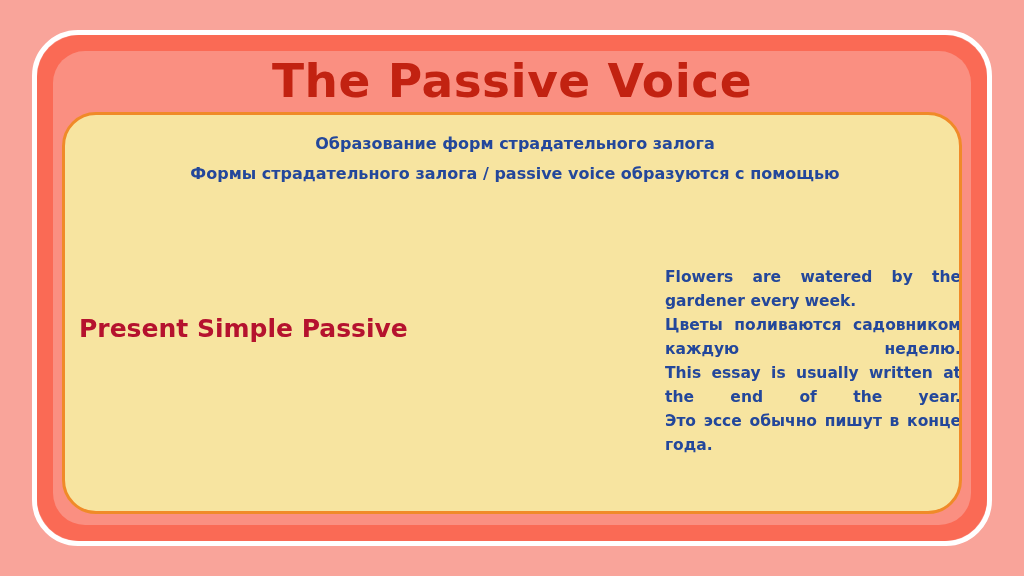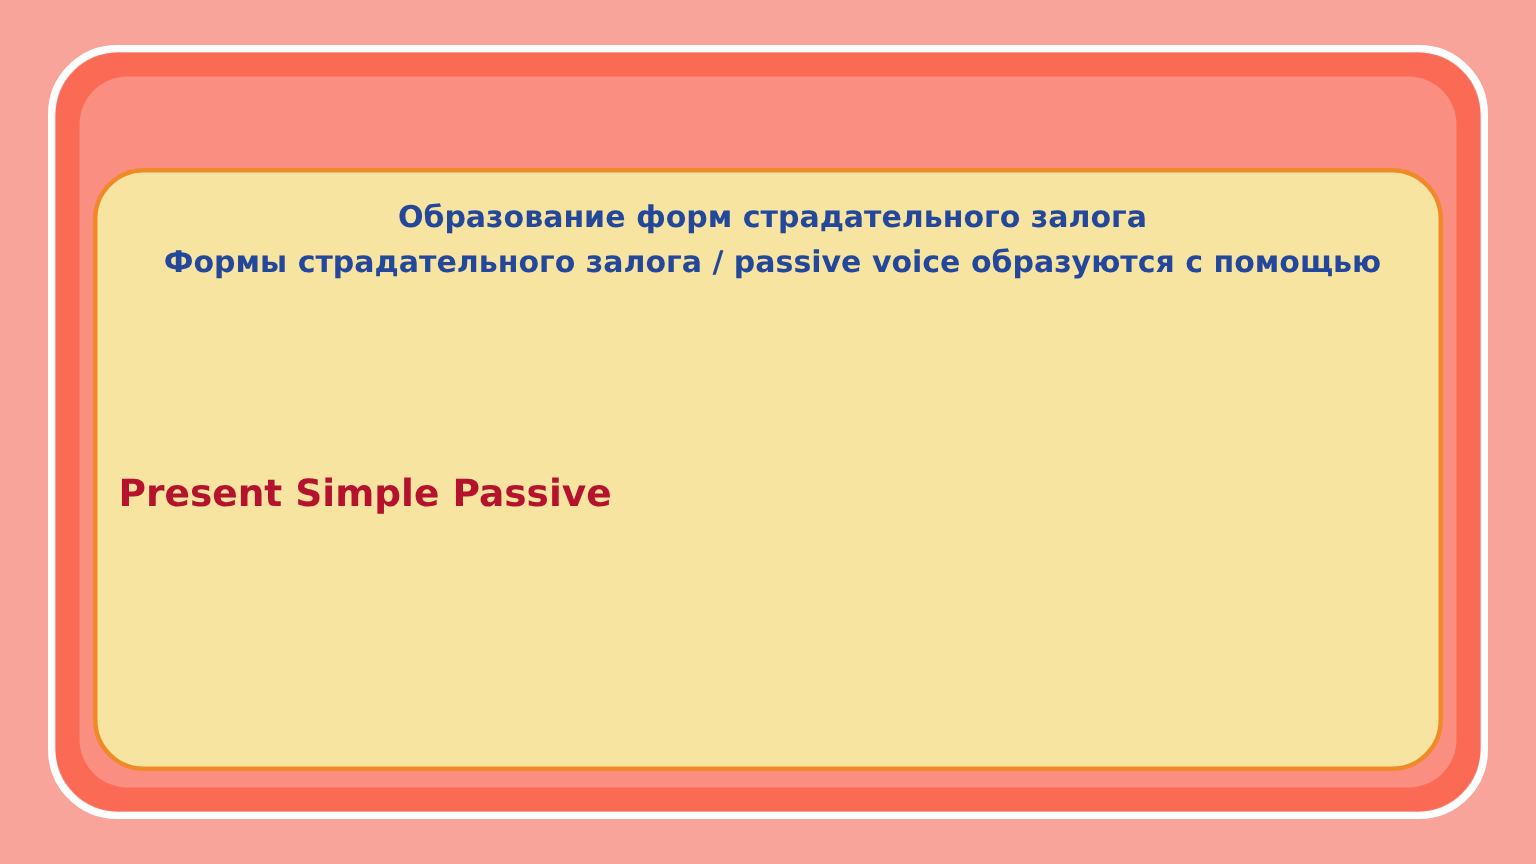--- a/index.html
+++ b/index.html
@@ -90,21 +90,21 @@
   }
 
   
   .intro {
     position: absolute;
     left: 0;
     top: 14px;
     width: 900px;
     text-align: center;
     color: #23479b;
-    font-size: 20px;
+    font-size: 16px;
     font-weight: bold;
     line-height: 30px;
     font-family: "DejaVu Sans", sans-serif;
   }
   .intro div {
     white-space: nowrap;
   }
 
   
   .rule-heading {
@@ -157,26 +157,33 @@
 </style>
 </head>
 <body>
 
 <div class="slide">
 
   <div class="frame-outline"></div>
   <div class="frame-coral"></div>
   <div class="frame-panel"></div>
 
+  <div class="title">The Passive Voice</div>
 
   <div class="card">
 
     <div class="intro">
       <div>Образование форм страдательного залога</div>
       <div>Формы страдательного залога / passive voice образуются с помощью</div>
     </div>
 
     <div class="rule-heading">Present Simple Passive</div>
 
 
+    <div class="examples">
+      <p>Flowers are watered by the gardener every week.</p>
+      <p class="justify-all">Цветы поливаются садовником каждую неделю.</p>
+      <p class="justify-all">This essay is usually written at the end of the year.</p>
+      <p class="justify-all">Это эссе обычно пишут в конце года.</p>
+    </div>
 
   </div>
 </div>
 
 </body></html>

